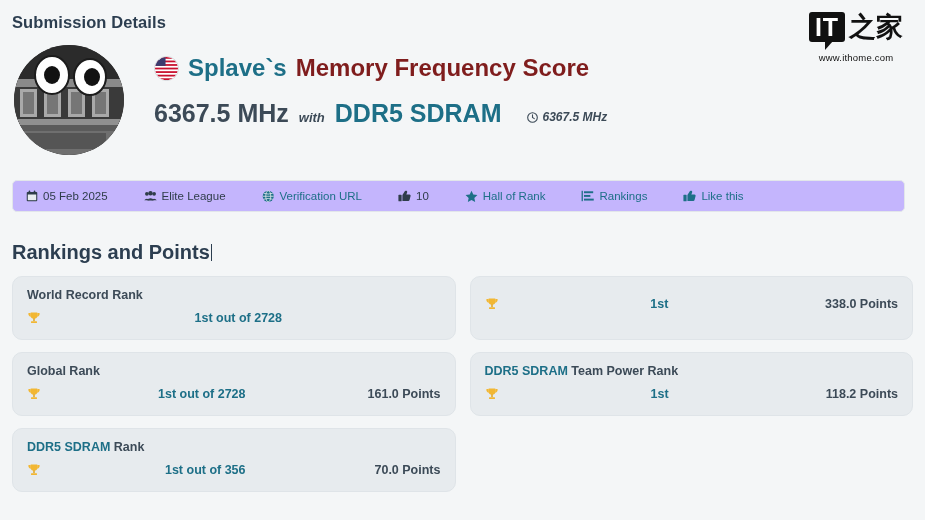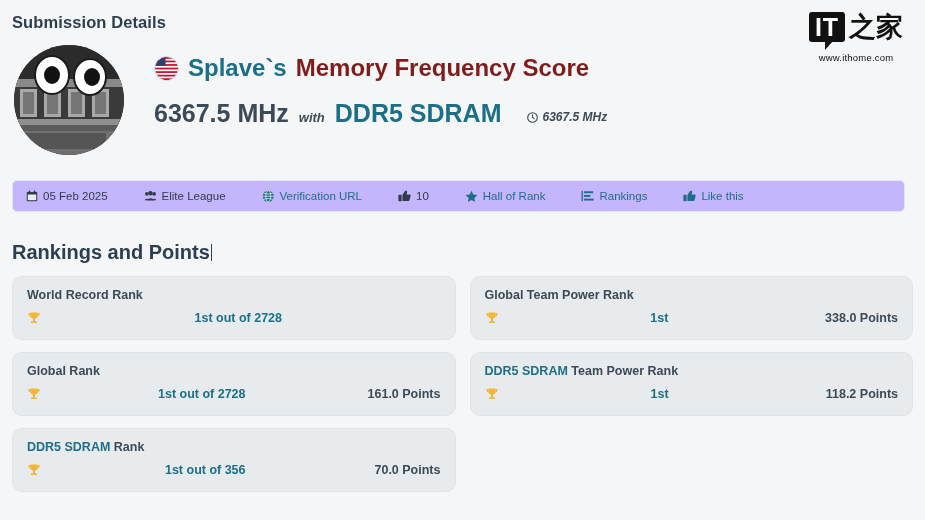--- a/index.html
+++ b/index.html
@@ -476,23 +476,20 @@
           <rect x="7.1" y="8.4" width="1.8" height="3.2" fill="#e0a82b"></rect>
           <rect x="4.6" y="11.6" width="6.8" height="2.2" rx="0.5" fill="#f2b733"></rect>
         </svg>
       </span>
       <span class="rank-link">1st out of 2728</span>
       <span class="points"></span>
     </div>
   </div>
 
   <div class="rank-card">
-    <div class="card-title">
-      <span>Global Team Power Rank</span>
-    </div>
     <div class="card-body">
       <span class="trophy">
         <svg width="14" height="14" viewBox="0 0 16 16">
           <path d="M4.2 1.6 h7.6 v3.6 a3.8 3.8 0 0 1-7.6 0 z" fill="#f2b733"></path>
           <path d="M4.2 2.4 H2.2 a0.7 0.7 0 0 0-0.7 0.8 c0.15 2 1.3 3.3 2.9 3.5 z" fill="#f2b733"></path>
           <path d="M11.8 2.4 H13.8 a0.7 0.7 0 0 1 0.7 0.8 c-0.15 2-1.3 3.3-2.9 3.5 z" fill="#f2b733"></path>
           <rect x="7.1" y="8.4" width="1.8" height="3.2" fill="#e0a82b"></rect>
           <rect x="4.6" y="11.6" width="6.8" height="2.2" rx="0.5" fill="#f2b733"></rect>
         </svg>
       </span>

